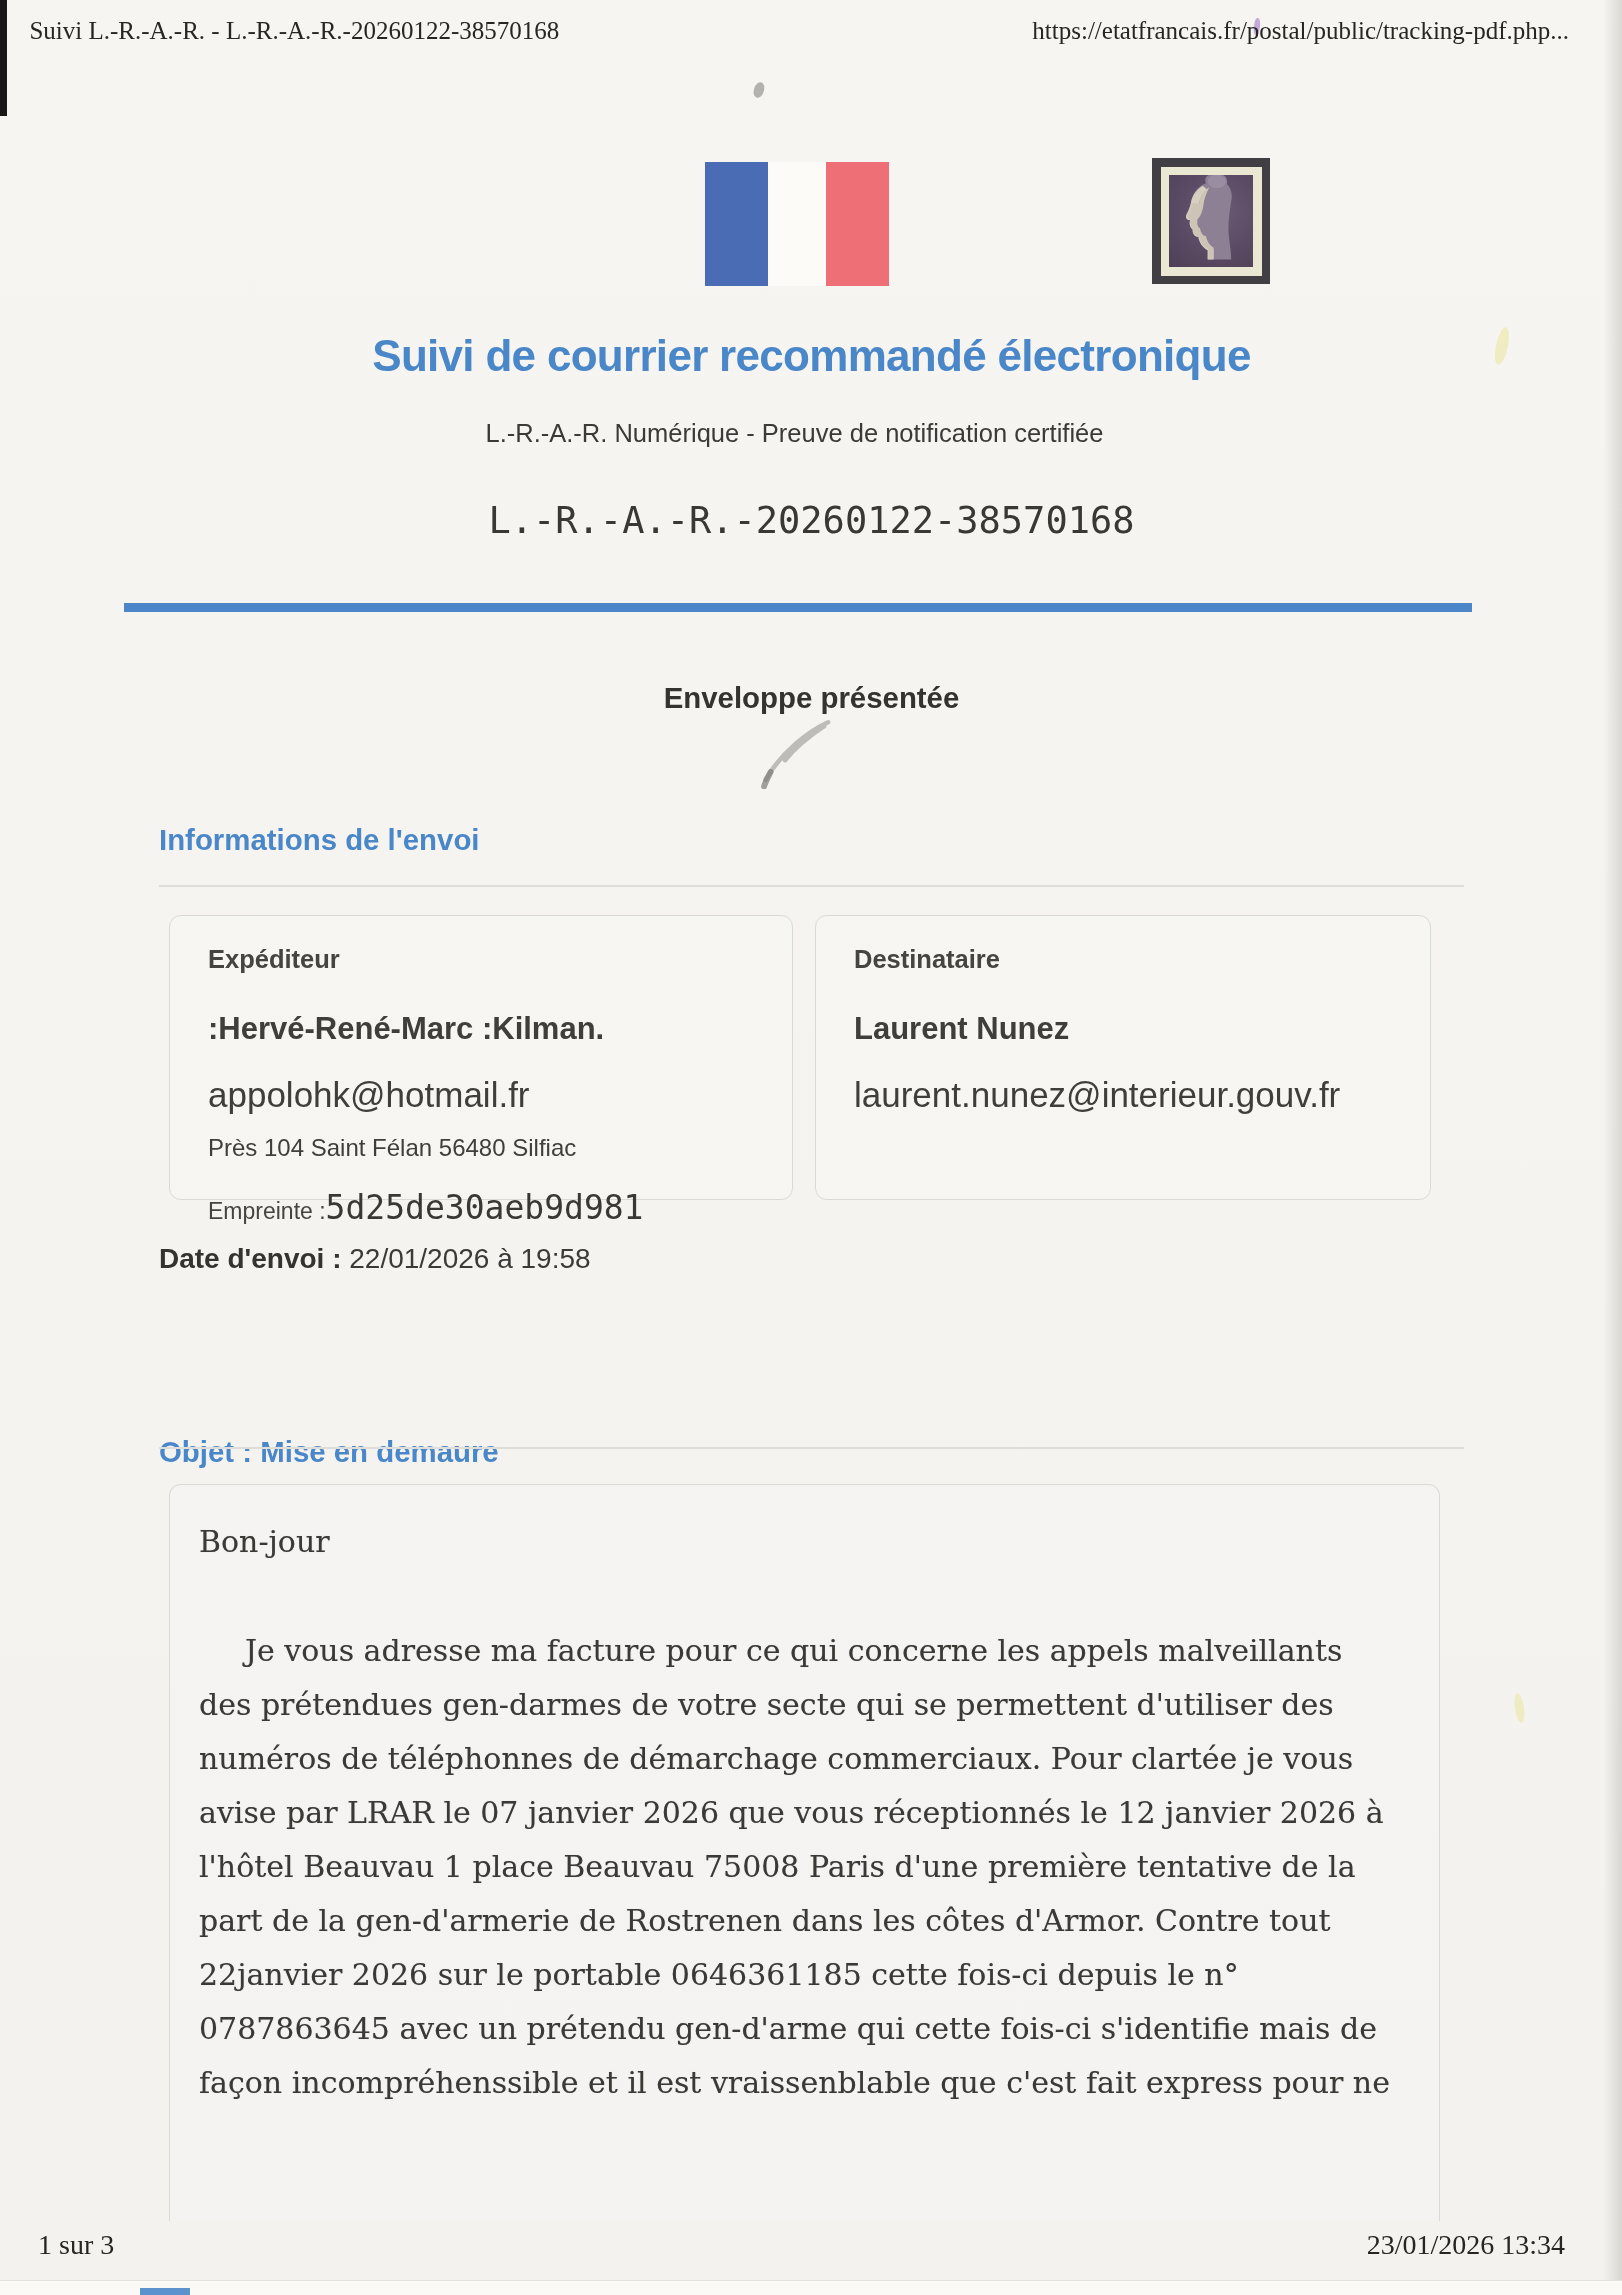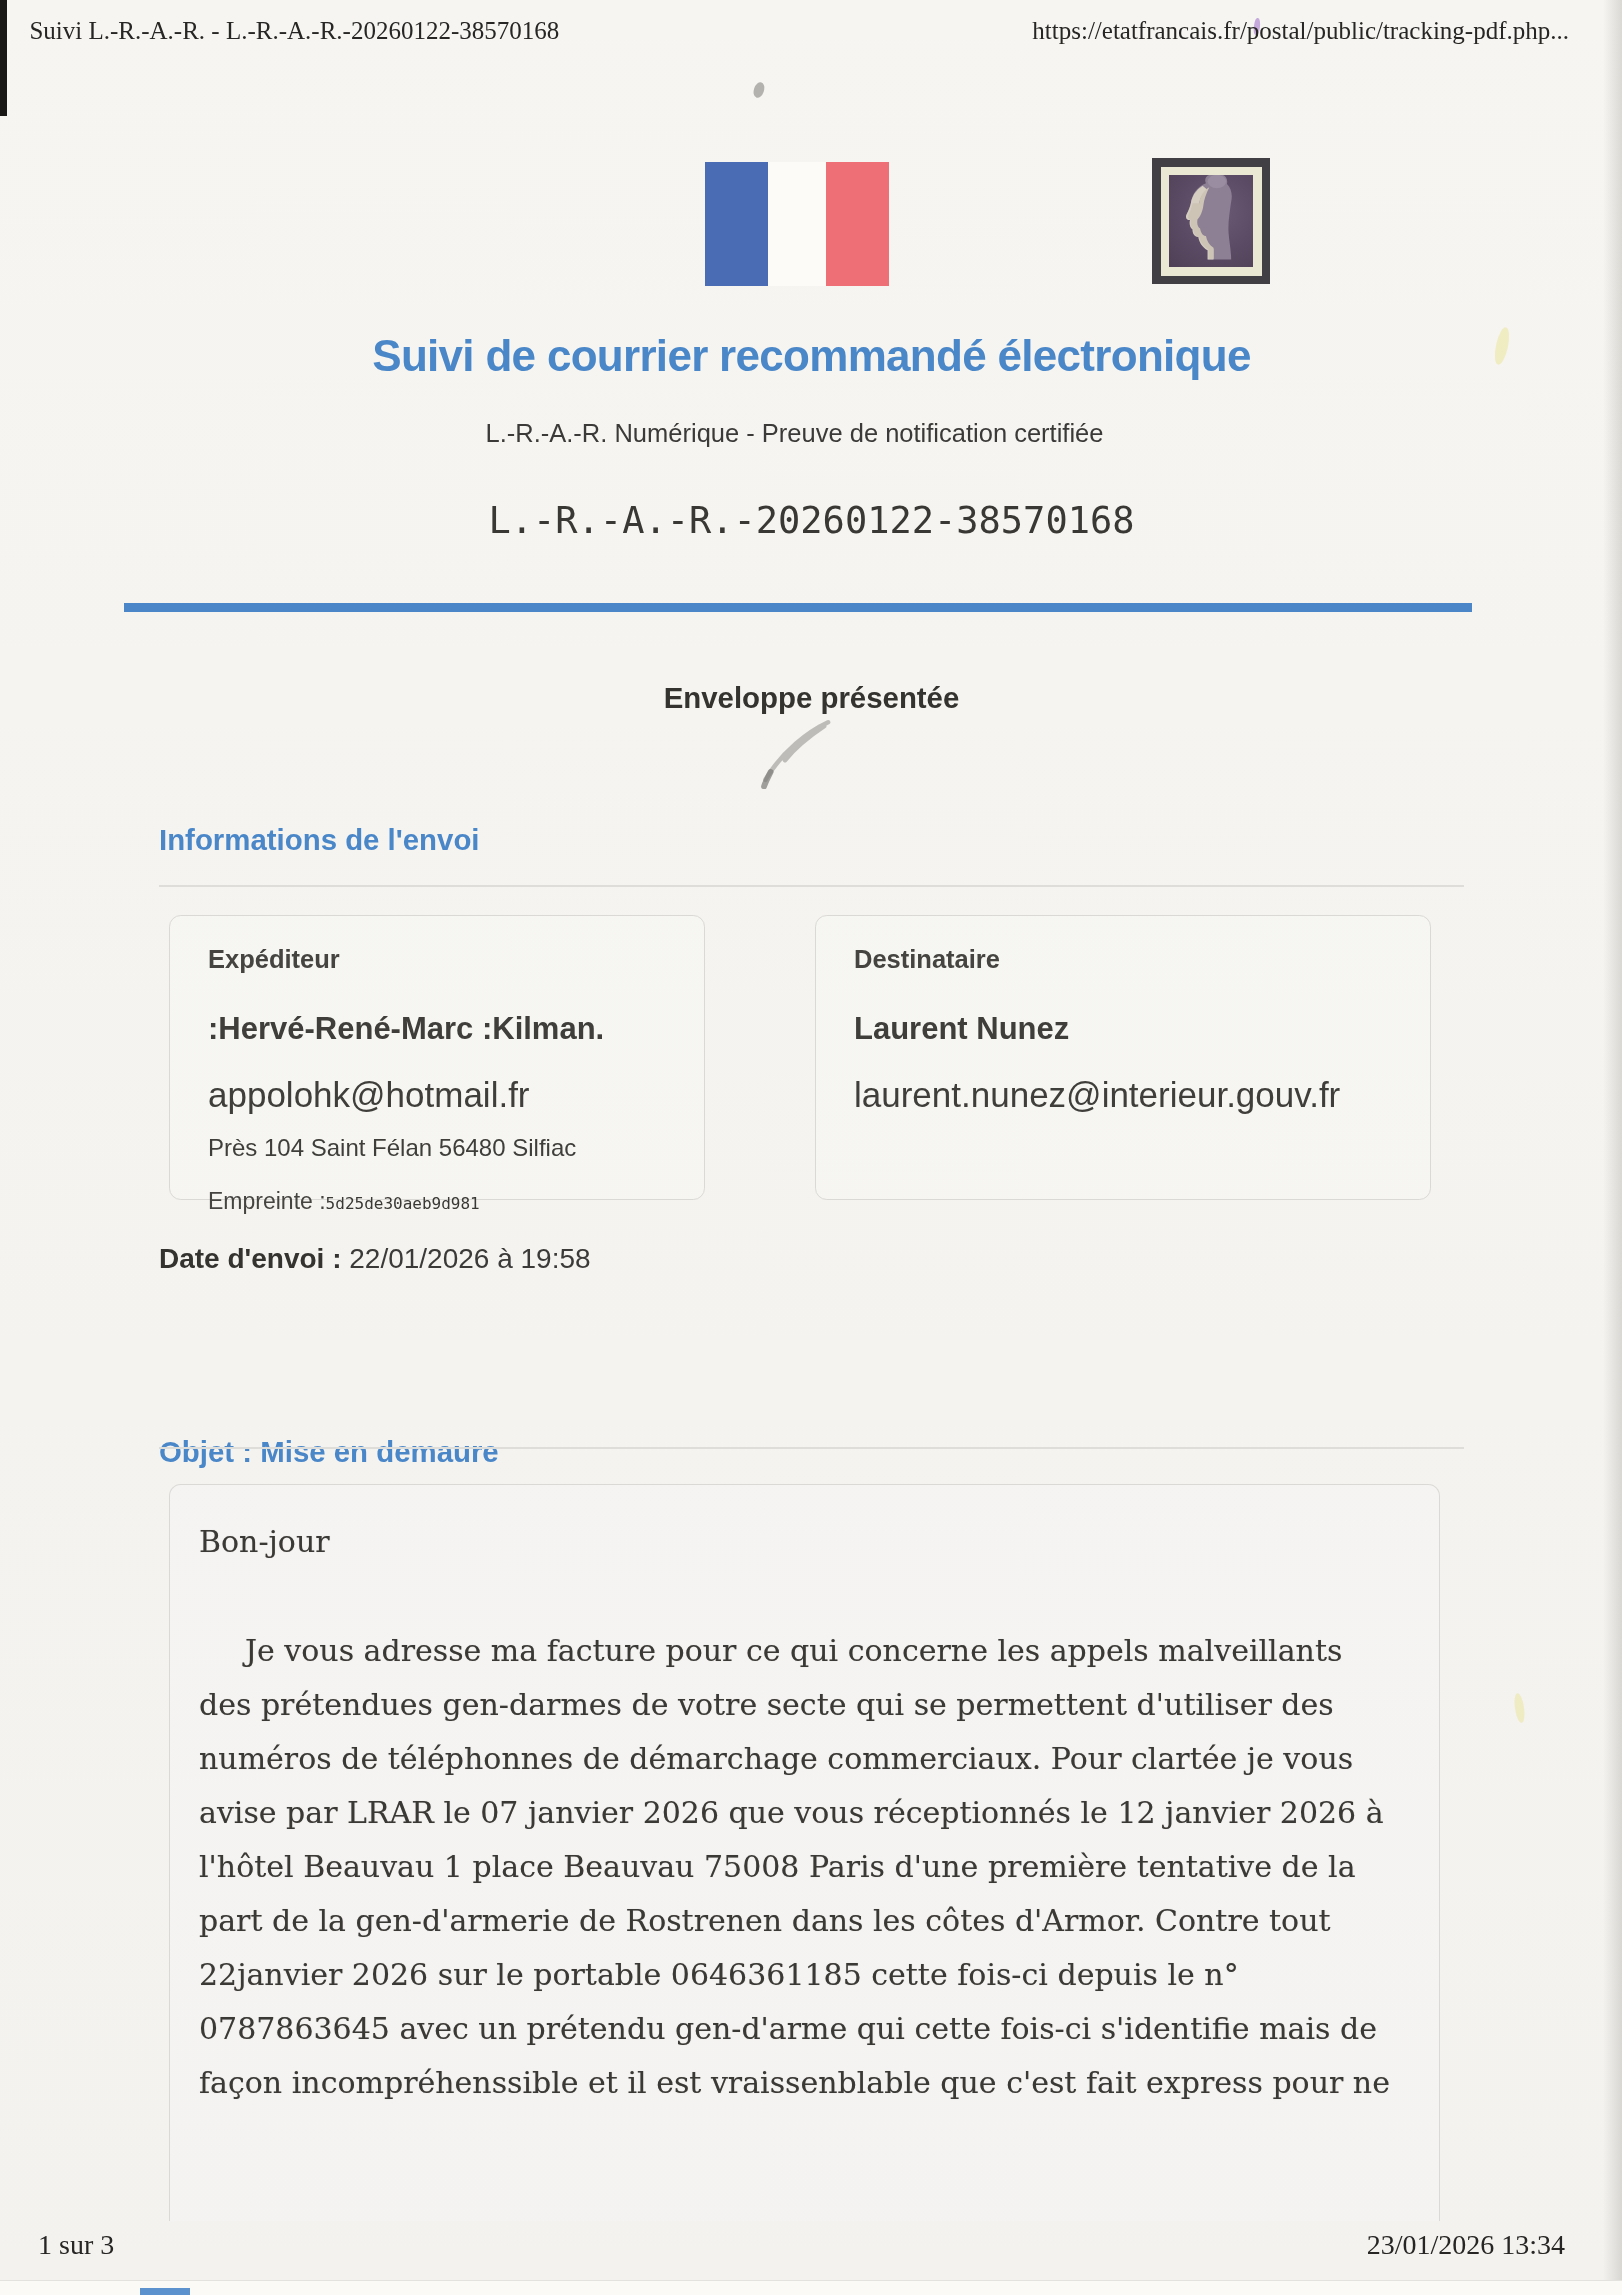--- a/index.html
+++ b/index.html
@@ -55,29 +55,29 @@
   .section-heading{position:absolute;left:159px;font-size:29.4px;font-weight:bold;color:#4a87c9;}
   .sh-info{top:823px;}
   .sh-objet{top:1387px;margin-top:48px;}
   .divider{position:absolute;left:159px;width:1305px;height:2px;background:#dfddda;}
   .dv1{top:885px;}
   .dv2{top:1447px;}
 
   
   .card{position:absolute;top:915px;height:285px;border:1.3px solid #dbd9d6;border-radius:11.8px;
         box-sizing:border-box;padding:29px 38px;background:rgba(250,249,246,.35);color:#3f3e3b;}
-  .card-sender{left:169px;width:536px;}
+  .card-sender{left:169px;width:624px;}
   .card-recipient{left:815px;width:616px;}
   .card .label{font-size:25.5px;font-weight:bold;color:#454441;margin-bottom:37px;}
   .card .name{font-size:31px;font-weight:bold;margin-bottom:27.5px;}
   .card .email{font-size:35px;margin-bottom:19.6px;}
   .card .address{font-size:24px;margin-bottom:26px;}
   .fingerprint-row{display:flex;align-items:baseline;gap:0;}
   .fingerprint-label{font-size:23px;color:#454441;}
-  .fingerprint-value{font-family:"DejaVu Sans Mono",monospace;font-size:16px;color:#3a3835;}
+  .fingerprint-value{font-family:"DejaVu Sans Mono",monospace;font-size:33px;color:#3a3835;}
 
   .send-date{position:absolute;left:159px;top:1243px;font-size:28px;color:#3b3a38;}
   .send-date b{font-weight:bold;color:#343330;}
 
   
   .letter-box{position:absolute;left:169px;top:1484px;width:1271px;height:737px;
               border:1.3px solid #dbd9d6;border-bottom:none;border-radius:11.8px 11.8px 0 0;
               box-sizing:border-box;padding:37px 29px 0 29px;background:rgba(250,249,246,.25);}
   .letter{font-family:"DejaVu Serif",serif;font-size:30px;color:#3b3936;
           text-shadow:0 0 0.7px rgba(59,57,54,.35);}

